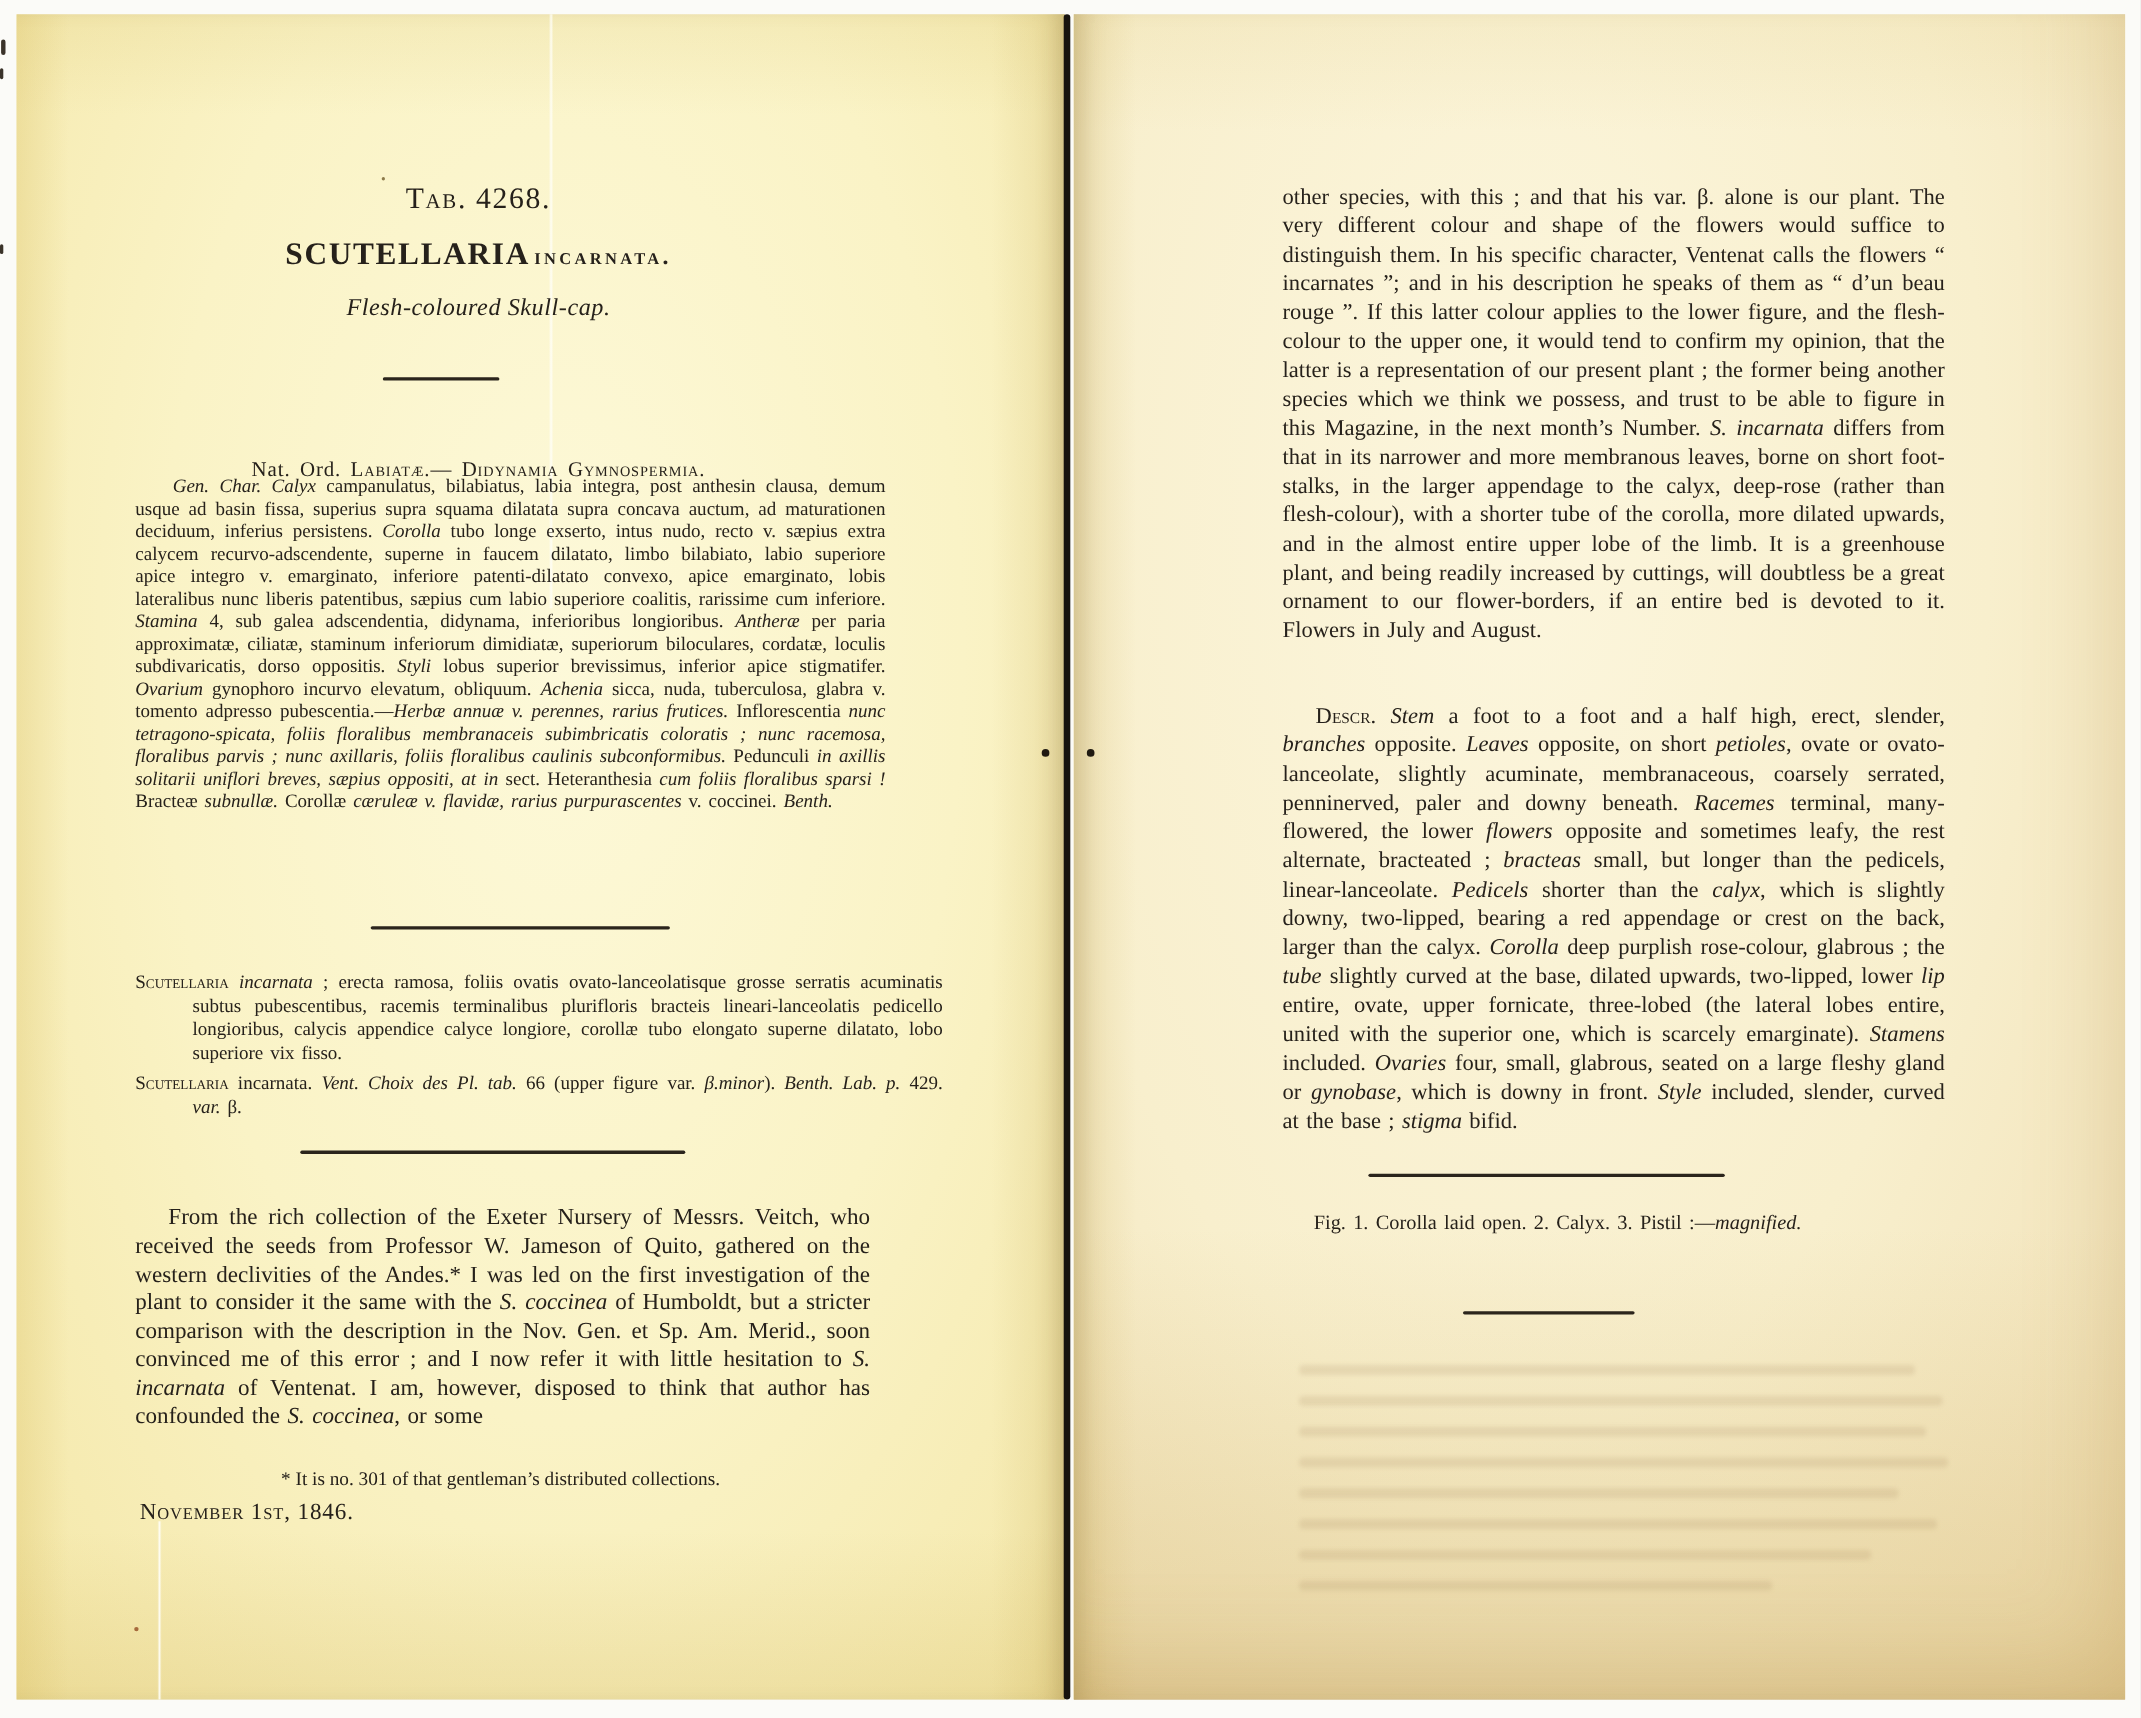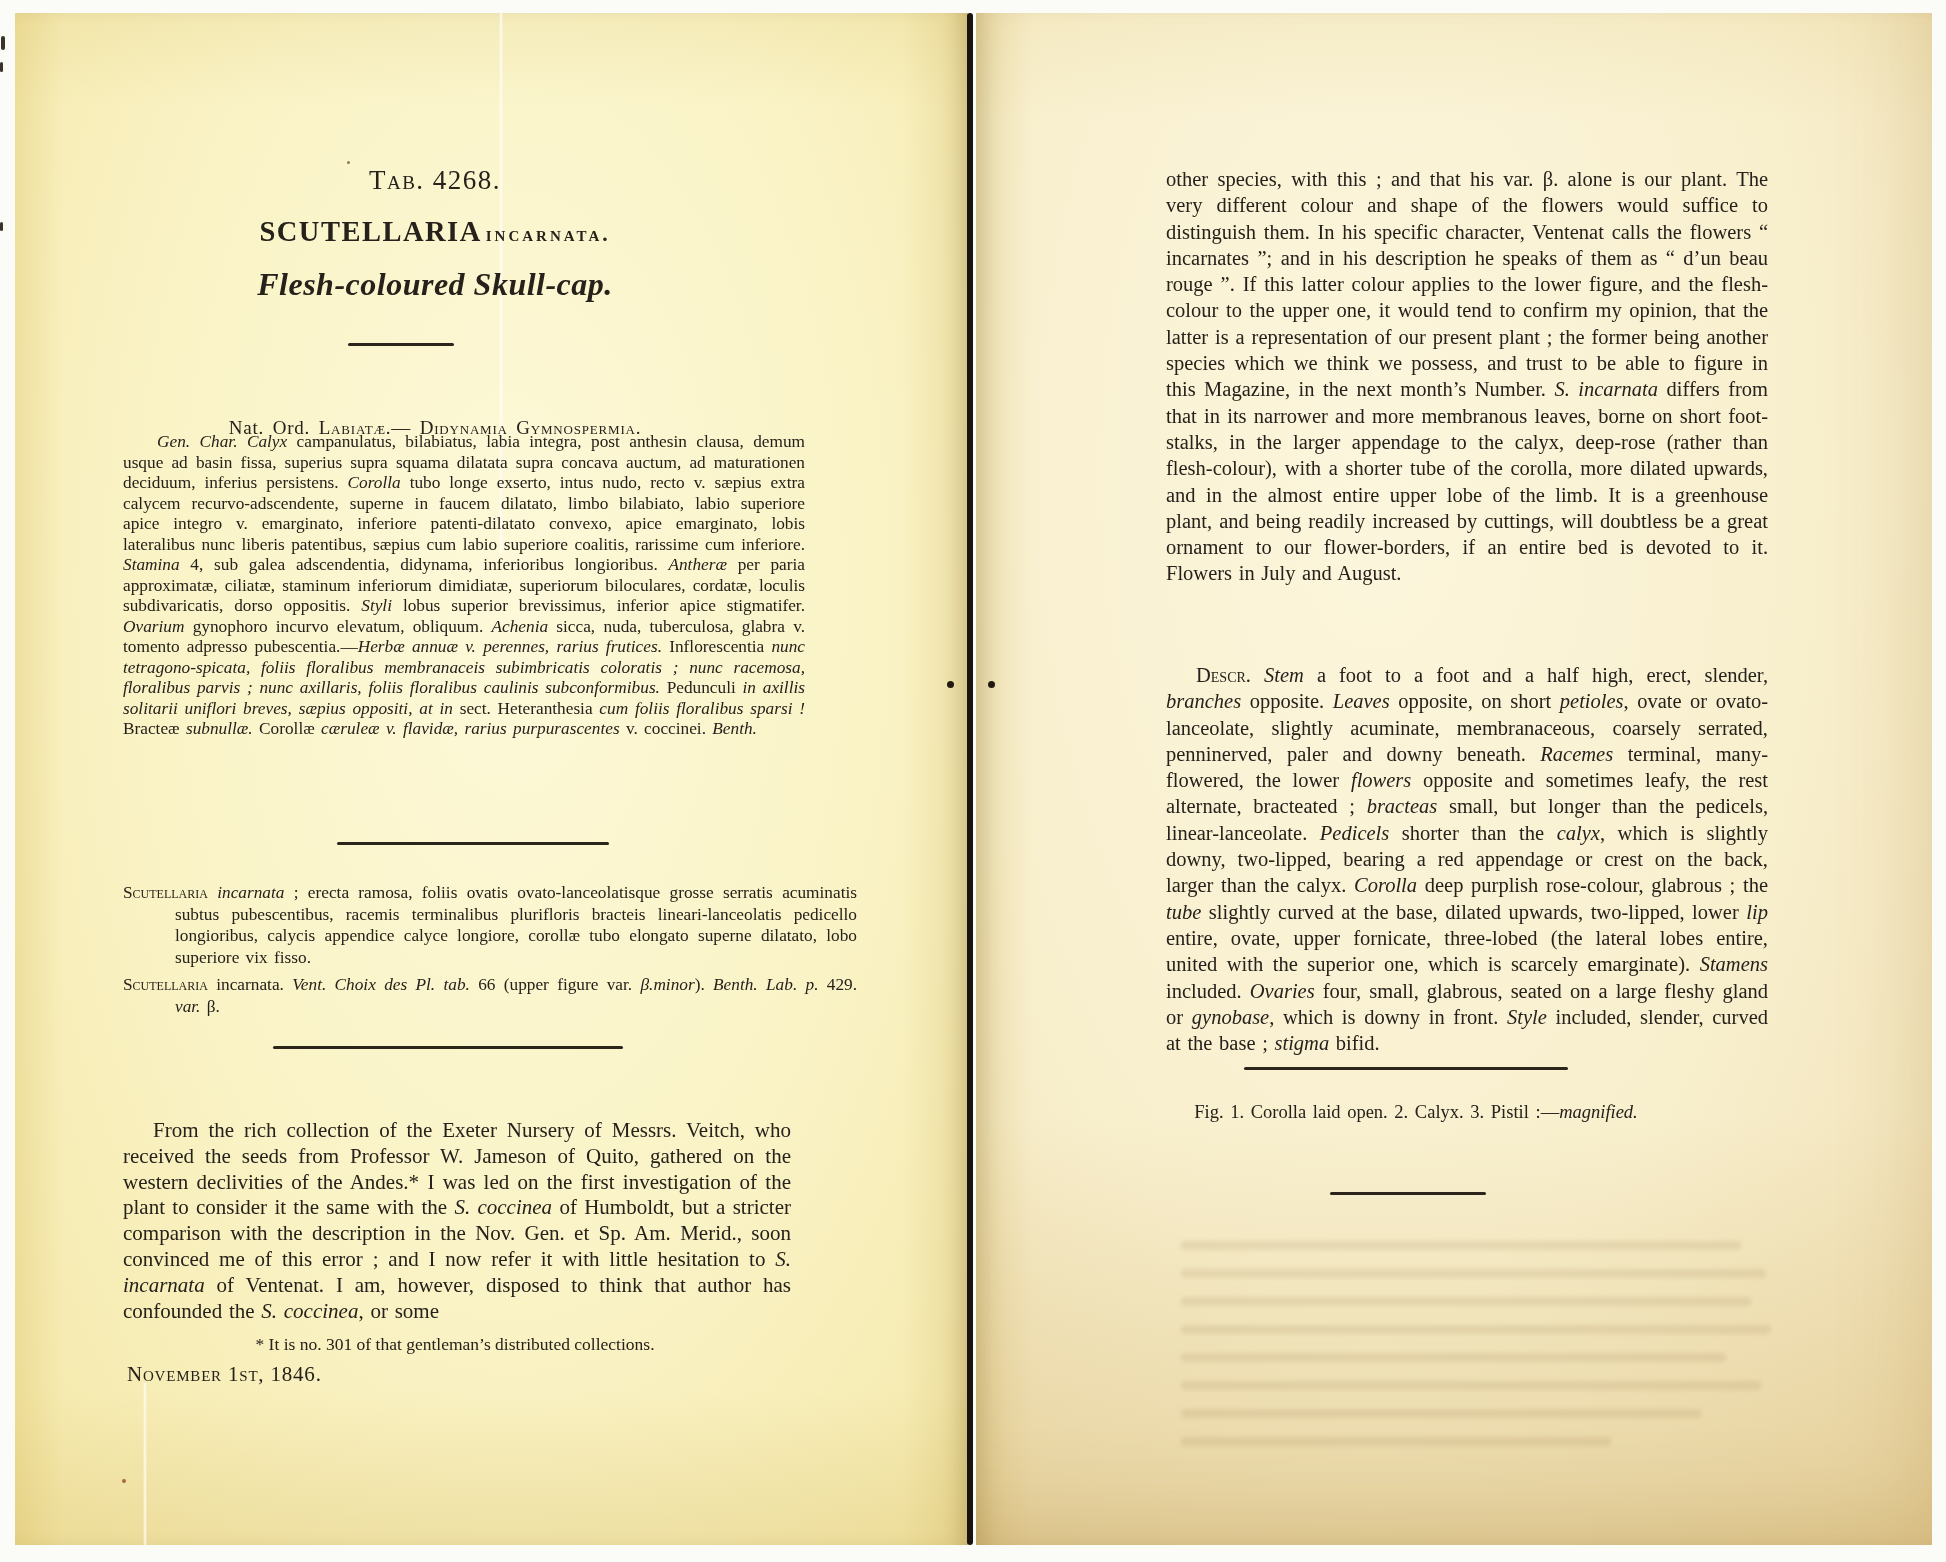--- a/index.html
+++ b/index.html
@@ -26,27 +26,27 @@
   .binding-dot{position:absolute;width:7px;height:7px;border-radius:50%;background:#201a12;}
   .speck{position:absolute;border-radius:50%;}
   
   .abs{position:absolute;}
   .it{font-style:italic;}
   .sc{font-variant:small-caps;}
   .center{text-align:center;}
   .plate-no{font-size:27px;font-variant:small-caps;letter-spacing:1.5px;}
   .title-genus{font-size:28.5px;letter-spacing:1.5px;}
   .title-species{font-size:21.5px;font-variant:small-caps;letter-spacing:3px;}
-  .common-name{font-size:32px;font-style:italic;letter-spacing:.5px;font-weight:bold;}
+  .common-name{font-size:22px;font-style:italic;letter-spacing:.5px;}
   .nat-ord{font-size:19px;letter-spacing:.8px;word-spacing:3px;}
   .latin-body{font-size:17.3px;line-height:20.5px;text-align:justify;word-spacing:2px;}
   .gen-char{text-indent:34px;}
   .hang{padding-left:52px;text-indent:-52px;line-height:21.6px;}
   .eng-body{font-size:21px;line-height:25.8px;text-align:justify;word-spacing:1.5px;}
-  .indent{text-indent:30px;margin-top:24px;}
+  .indent{text-indent:30px;}
   .footnote{font-size:17.5px;}
   .date-line{font-size:21px;font-variant:small-caps;letter-spacing:.8px;}
   .right-body{font-size:20.5px;line-height:26.3px;text-align:justify;word-spacing:1.5px;}
   .fig-caption{font-size:18.5px;word-spacing:2px;}
   .rule{position:absolute;background:#2b251c;border-radius:2px;}
   
   .ghost-line{position:absolute;height:9px;background:rgba(150,115,70,.14);filter:blur(2px);border-radius:4px;}
 </style>
 </head>
 <body>

